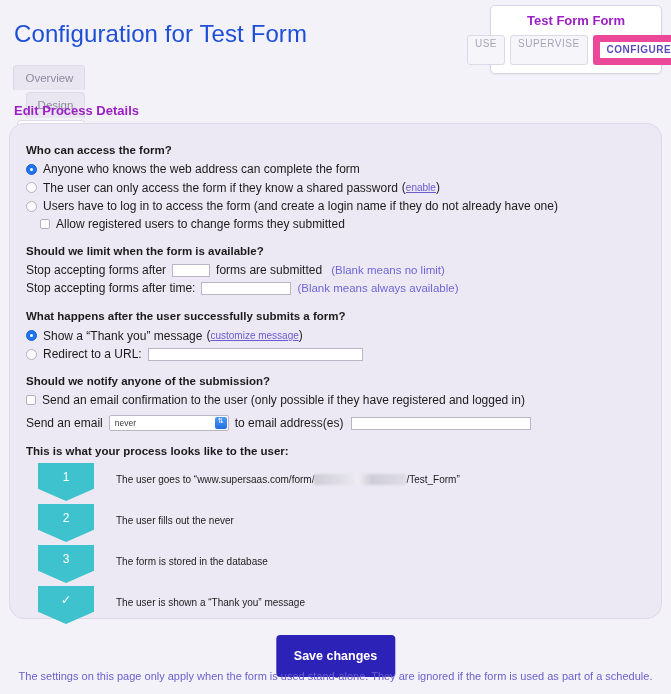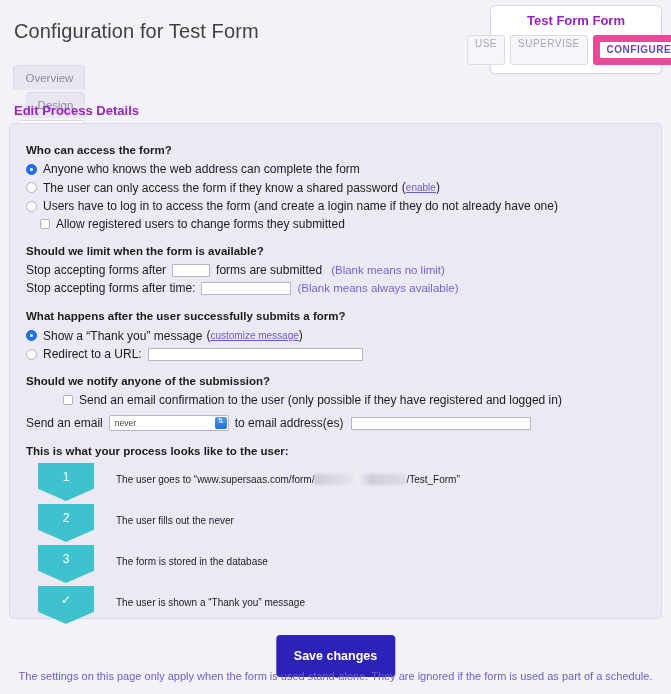--- a/index.html
+++ b/index.html
@@ -15,22 +15,22 @@
     color: #1b1b1b;
     overflow: hidden;
     position: relative;
   }
 
   
   #page-title {
     position: absolute;
     left: 14px;
     top: 20px;
-    font-size: 20px;
-    color: #404040;
+    font-size: 24px;
+    color: #1d4ed8;
     letter-spacing: .1px;
   }
 
   #form-card {
     position: absolute;
     right: 9px;
     top: 5px;
     width: 172px;
     background: #ffffff;
     border: 1px solid #d9d4e6;
@@ -110,21 +110,21 @@
   
   #panel {
     position: absolute;
     left: 9px;
     top: 123px;
     width: 653px;
     height: 496px;
     box-sizing: border-box;
     background: #ece9f4;
     border: 1px solid #ddd9e9;
-    border-radius: 5px;
+    border-radius: 15px;
     padding: 20px 16px 0 16px;
   }
 
   .grp-title {
     font-size: 11.5px;
     font-weight: bold;
     color: #1b1b1b;
     margin: 0 0 6px 0;
   }
   .grp { margin-bottom: 14px; }
@@ -372,21 +372,21 @@
     <div class="opt-row">
       <span class="radio"></span>
       <span>Redirect to a URL:</span>
       <input class="txt-in" style="width: 215px; margin-left: 6px;" value="">
     </div>
   </div>
 
   <div class="grp">
     <div class="grp-title">Should we notify anyone of the submission?</div>
 
-    <div class="opt-row" style="margin-bottom:8px;margin-left:37px;">
+    <div class="opt-row" style="margin-bottom:8px;">
       <span class="checkbox"></span>
       <span>Send an email confirmation to the user (only possible if they have registered and logged in)</span>
     </div>
 
     <div class="inline-row">
       <span>Send an email</span>
       <span class="sel">
         <span>never</span>
         <span class="stepper">⇅</span>
       </span>

